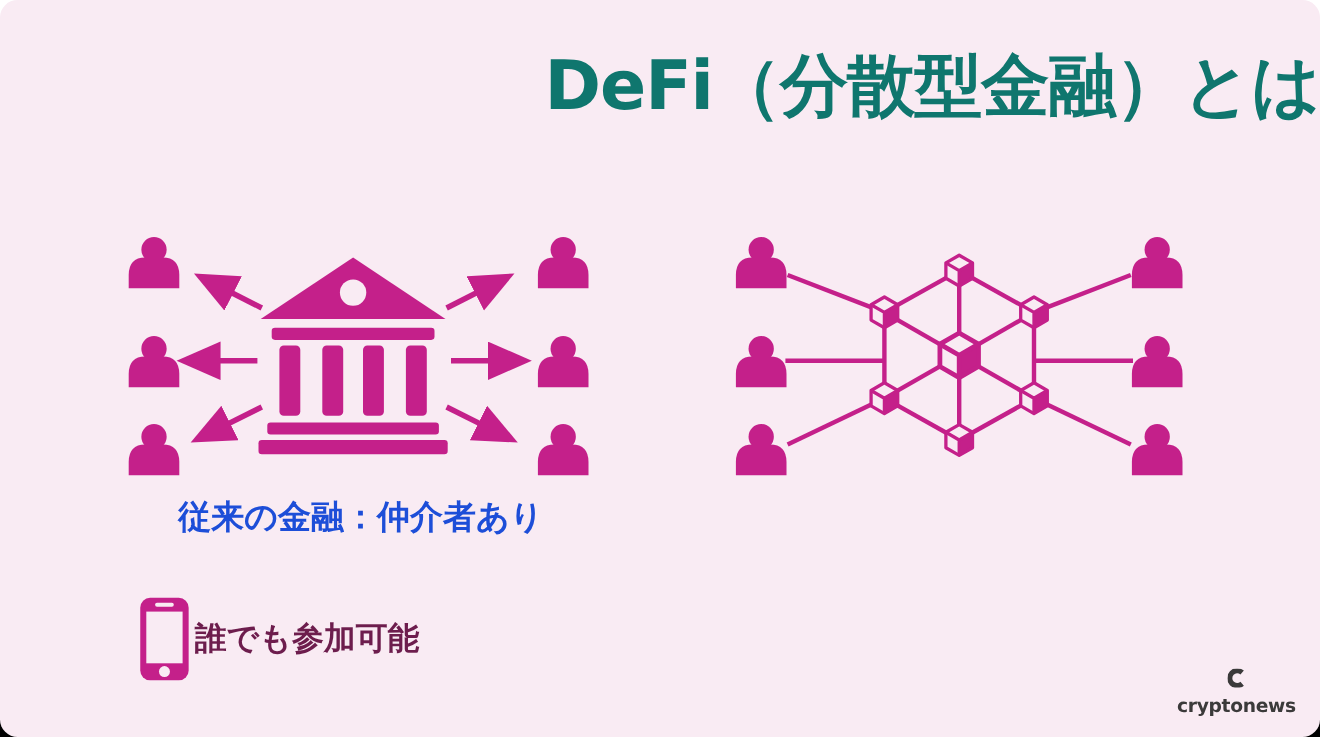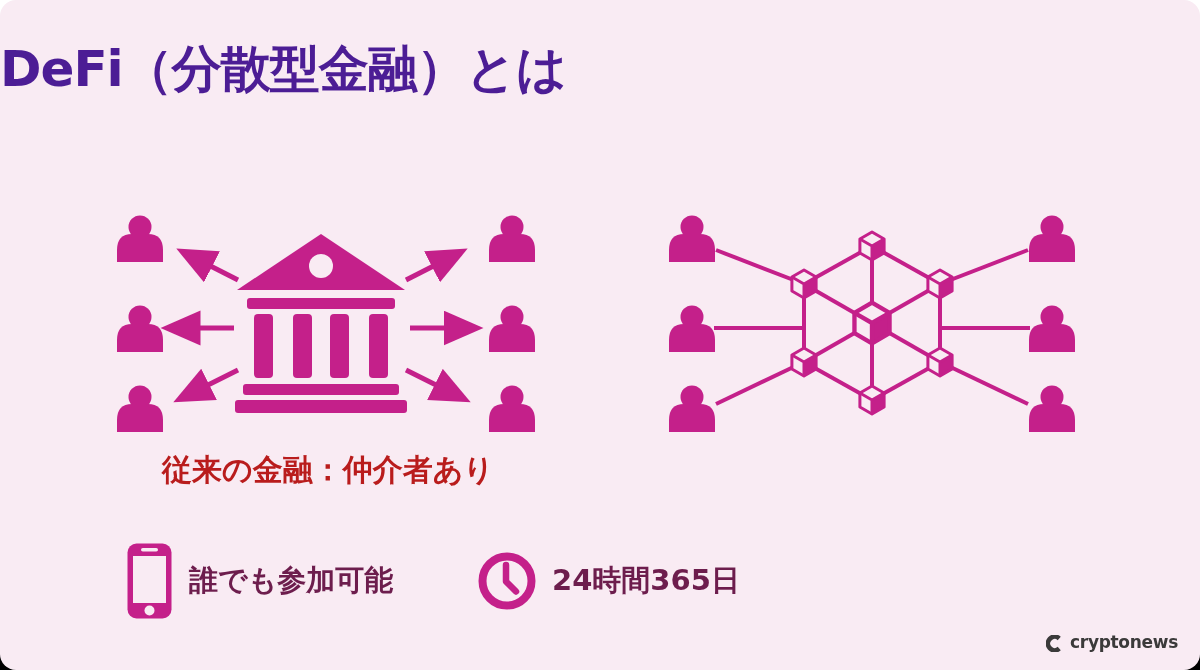--- a/index.html
+++ b/index.html
@@ -11,49 +11,49 @@
   }
   .stage { position: relative; width: 1200px; height: 670px; background: #ffffff; }
   .black-base { position: absolute; left: 0; bottom: 0; width: 100%; height: 16px; background: #000000; }
   .card {
     position: absolute; inset: 0;
     background: #f9ebf3;
     border-radius: 16px;
   }
   .title {
     position: absolute; top: 36px; left: 0; width: 100%;
-    text-align: left;
-    font-size: 50px; font-weight: 800; letter-spacing: -1px;
-    color: #4c1d95;
+    text-align: right;
+    font-size: 62px; font-weight: 800; letter-spacing: -1px;
+    color: #0f766e;
   }
   .diagram-svg { position: absolute; width: 480px; height: 250px; top: 196px; }
   .diagram-left  { left: 88px; }
   .diagram-right { left: 632px; }
   .caption {
     position: absolute; top: 450px; width: 480px;
     text-align: center;
     font-size: 30px; font-weight: 800;
-    color: #b91c1c;
+    color: #1d4ed8;
   }
   .caption-left  { left: 88px; }
   .caption-right { left: 632px; }
   .feature {
     position: absolute; top: 540px; height: 82px;
-    display: flex; align-items: center; gap: 16px;
+    display: flex; align-items: center; gap: 4px;
   }
   .feature-1 { left: 126px; }
   .feature-2 { left: 478px; }
   .feature-3 { left: 820px; }
   .feature-label {
     font-size: 29px; font-weight: 800; color: #6d1d4d;
     white-space: nowrap;
   }
   .brand {
     position: absolute; right: 22px; bottom: 18px;
-    display: flex; align-items: flex-end; gap: 7px;
+    display: flex; align-items: center; gap: 7px; flex-direction: column;
   }
   .brand-text {
     font-size: 17px; font-weight: 700; color: #3b3a3a; letter-spacing: -0.3px;
   }
 </style>
 </head>
 <body>
 
 <div class="stage">
   <div class="black-base"></div>
@@ -160,27 +160,20 @@
     <div class="feature feature-1">
       <svg width="47" height="78" viewBox="0 0 47 78">
         <rect x="1.5" y="1.5" width="44" height="75" rx="9" fill="#c4208a"></rect>
         <rect x="7" y="14" width="33" height="47" fill="#f9ebf3"></rect>
         <rect x="15" y="6" width="17" height="3.5" rx="1.75" fill="#f9ebf3"></rect>
         <circle cx="23.5" cy="68.5" r="5" fill="#f9ebf3"></circle>
       </svg>
       <span class="feature-label">誰でも参加可能</span>
     </div>
 
-    <div class="feature feature-2">
-      <svg width="58" height="58" viewBox="0 0 58 58">
-        <circle cx="29" cy="29" r="24.5" fill="none" stroke="#c4208a" stroke-width="8"></circle>
-        <path d="M28,13 L28,29.5 L38,39.5" fill="none" stroke="#c4208a" stroke-width="6.5" stroke-linecap="round" stroke-linejoin="round"></path>
-      </svg>
-      <span class="feature-label">24時間365日</span>
-    </div>
 
 
     <div class="brand">
       <svg width="17" height="17" viewBox="0 0 18 18">
         <path d="M14,3.6 A7.2,7.2 0 1 0 14,14.4" fill="none" stroke="#3b3a3a" stroke-width="5"></path>
       </svg>
       <span class="brand-text">cryptonews</span>
     </div>
 
   </div>

